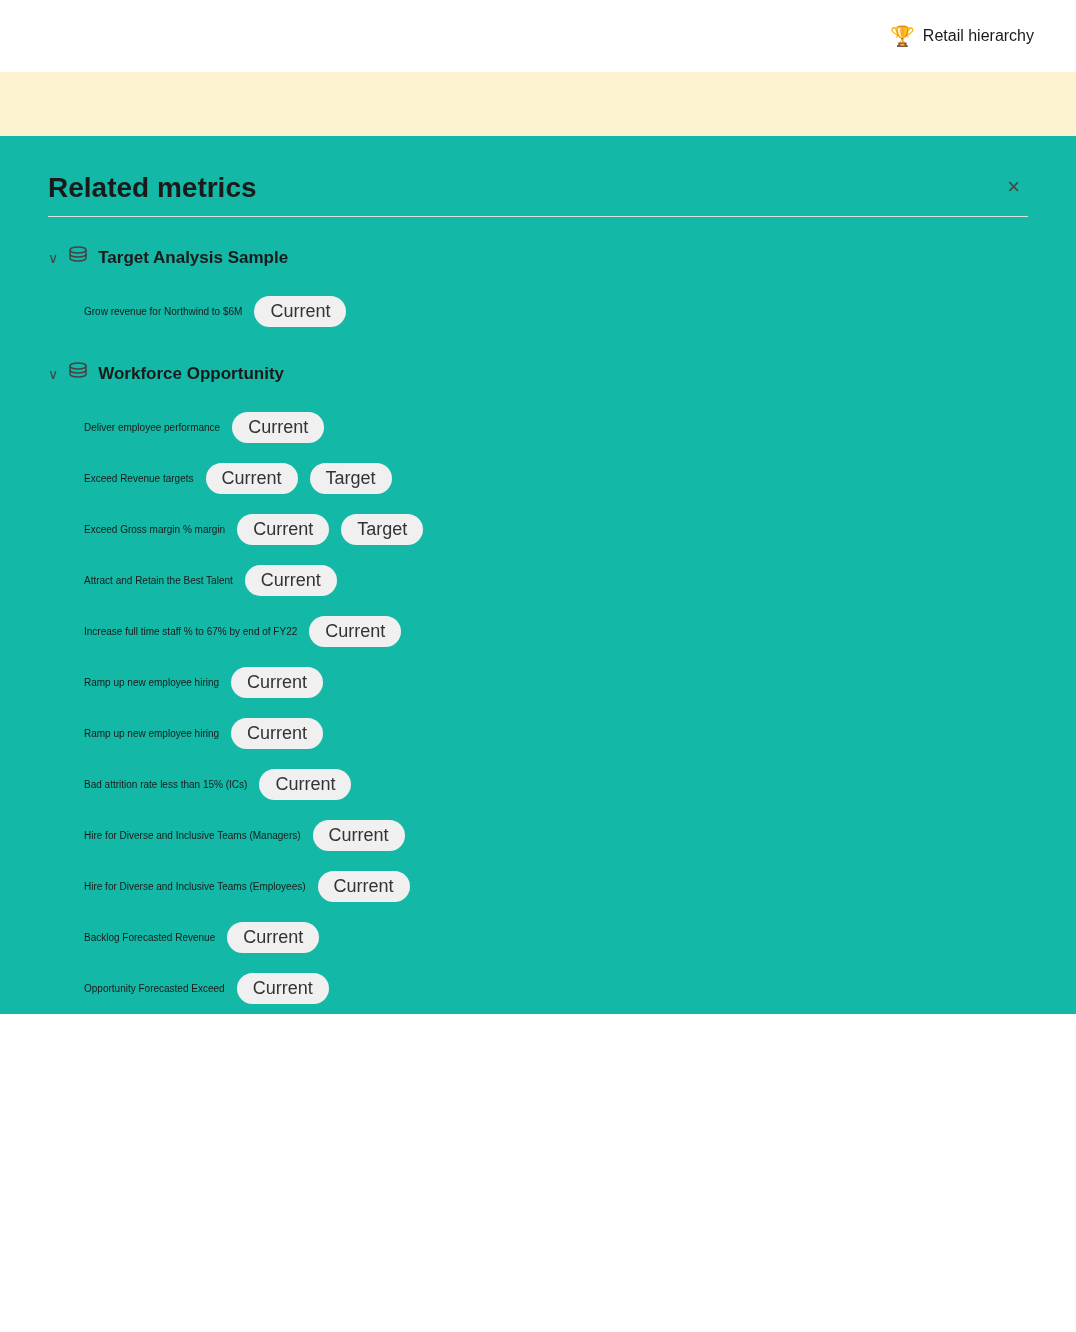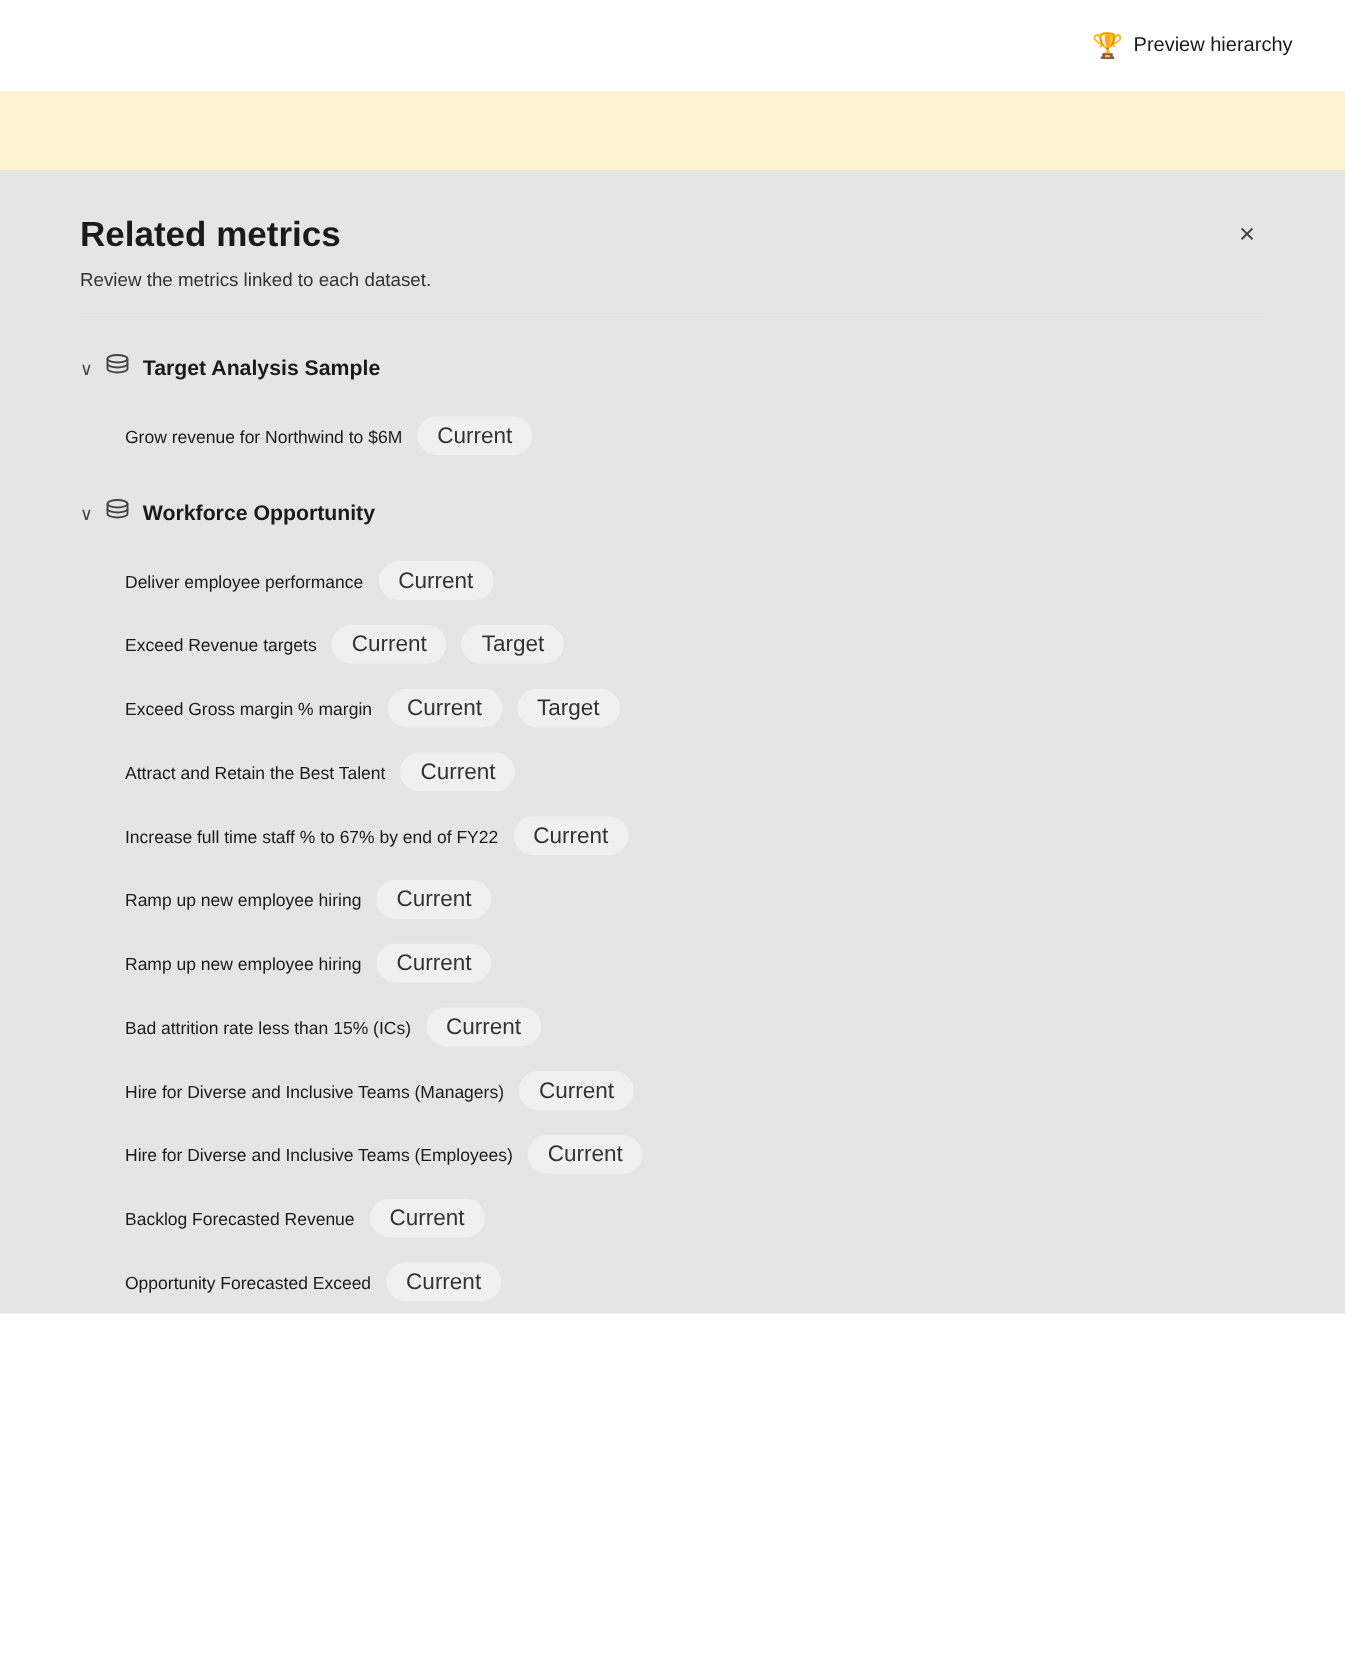--- a/index.html
+++ b/index.html
@@ -41,22 +41,22 @@
       background: none;
       border: none;
       padding: 6px 10px;
     }
 
     .trophy-icon {
       font-size: 20px;
     }
 
     .panel {
-      padding: 0 64px;
-      background: #e5e5e5;
+      padding: 0 48px;
+      background: #14b8a6;
     }
 
     .panel-header {
       display: flex;
       justify-content: space-between;
       align-items: flex-start;
       padding-top: 36px;
       padding-bottom: 12px;
     }
 
@@ -119,21 +119,21 @@
 
     .metric-row {
       display: flex;
       align-items: center;
       gap: 12px;
       padding: 10px 0 10px 36px;
       flex-wrap: wrap;
     }
 
     .metric-label {
-      font-size: 14px;
+      font-size: 10px;
       color: #1a1a1a;
       min-width: 0;
       text-align: center;
     }
 
     .badge {
       display: inline-flex;
       align-items: center;
       background: #f0f0f0;
       border-radius: 20px;
@@ -143,32 +143,31 @@
       white-space: nowrap;
       cursor: default;
     }
   </style>
 </head>
 <body>
 
 <div class="top-bar" style="position:absolute;top:0;right:0;left:0;">
   <button class="preview-hierarchy-btn">
     <span class="trophy-icon">🏆</span>
-    <span>Preview hierarchy</span>
+    <span>Retail hierarchy</span>
   </button>
 </div>
 
 <div class="top-banner" style="margin-top:56px;"></div>
 
 <div class="panel">
   <div class="panel-header">
     <h1 class="panel-title">Related metrics</h1>
     <button class="close-btn">×</button>
   </div>
-  <p class="panel-subtitle">Review the metrics linked to each dataset.</p>
   <hr class="divider">
 
   <div id="datasets-container">
       <div class="dataset-section">
         <div class="dataset-header">
           <span class="chevron-icon">∨</span>
           <span class="db-icon" style="font-size: 18px;"><svg width="20" height="20" viewBox="0 0 20 20" fill="none" xmlns="http://www.w3.org/2000/svg">
     <ellipse cx="10" cy="5" rx="8" ry="3" stroke="#444" stroke-width="1.5" fill="none"></ellipse>
     <path d="M2 5v4c0 1.657 3.582 3 8 3s8-1.343 8-3V5" stroke="#444" stroke-width="1.5" fill="none"></path>
     <path d="M2 9v4c0 1.657 3.582 3 8 3s8-1.343 8-3V9" stroke="#444" stroke-width="1.5" fill="none"></path>

